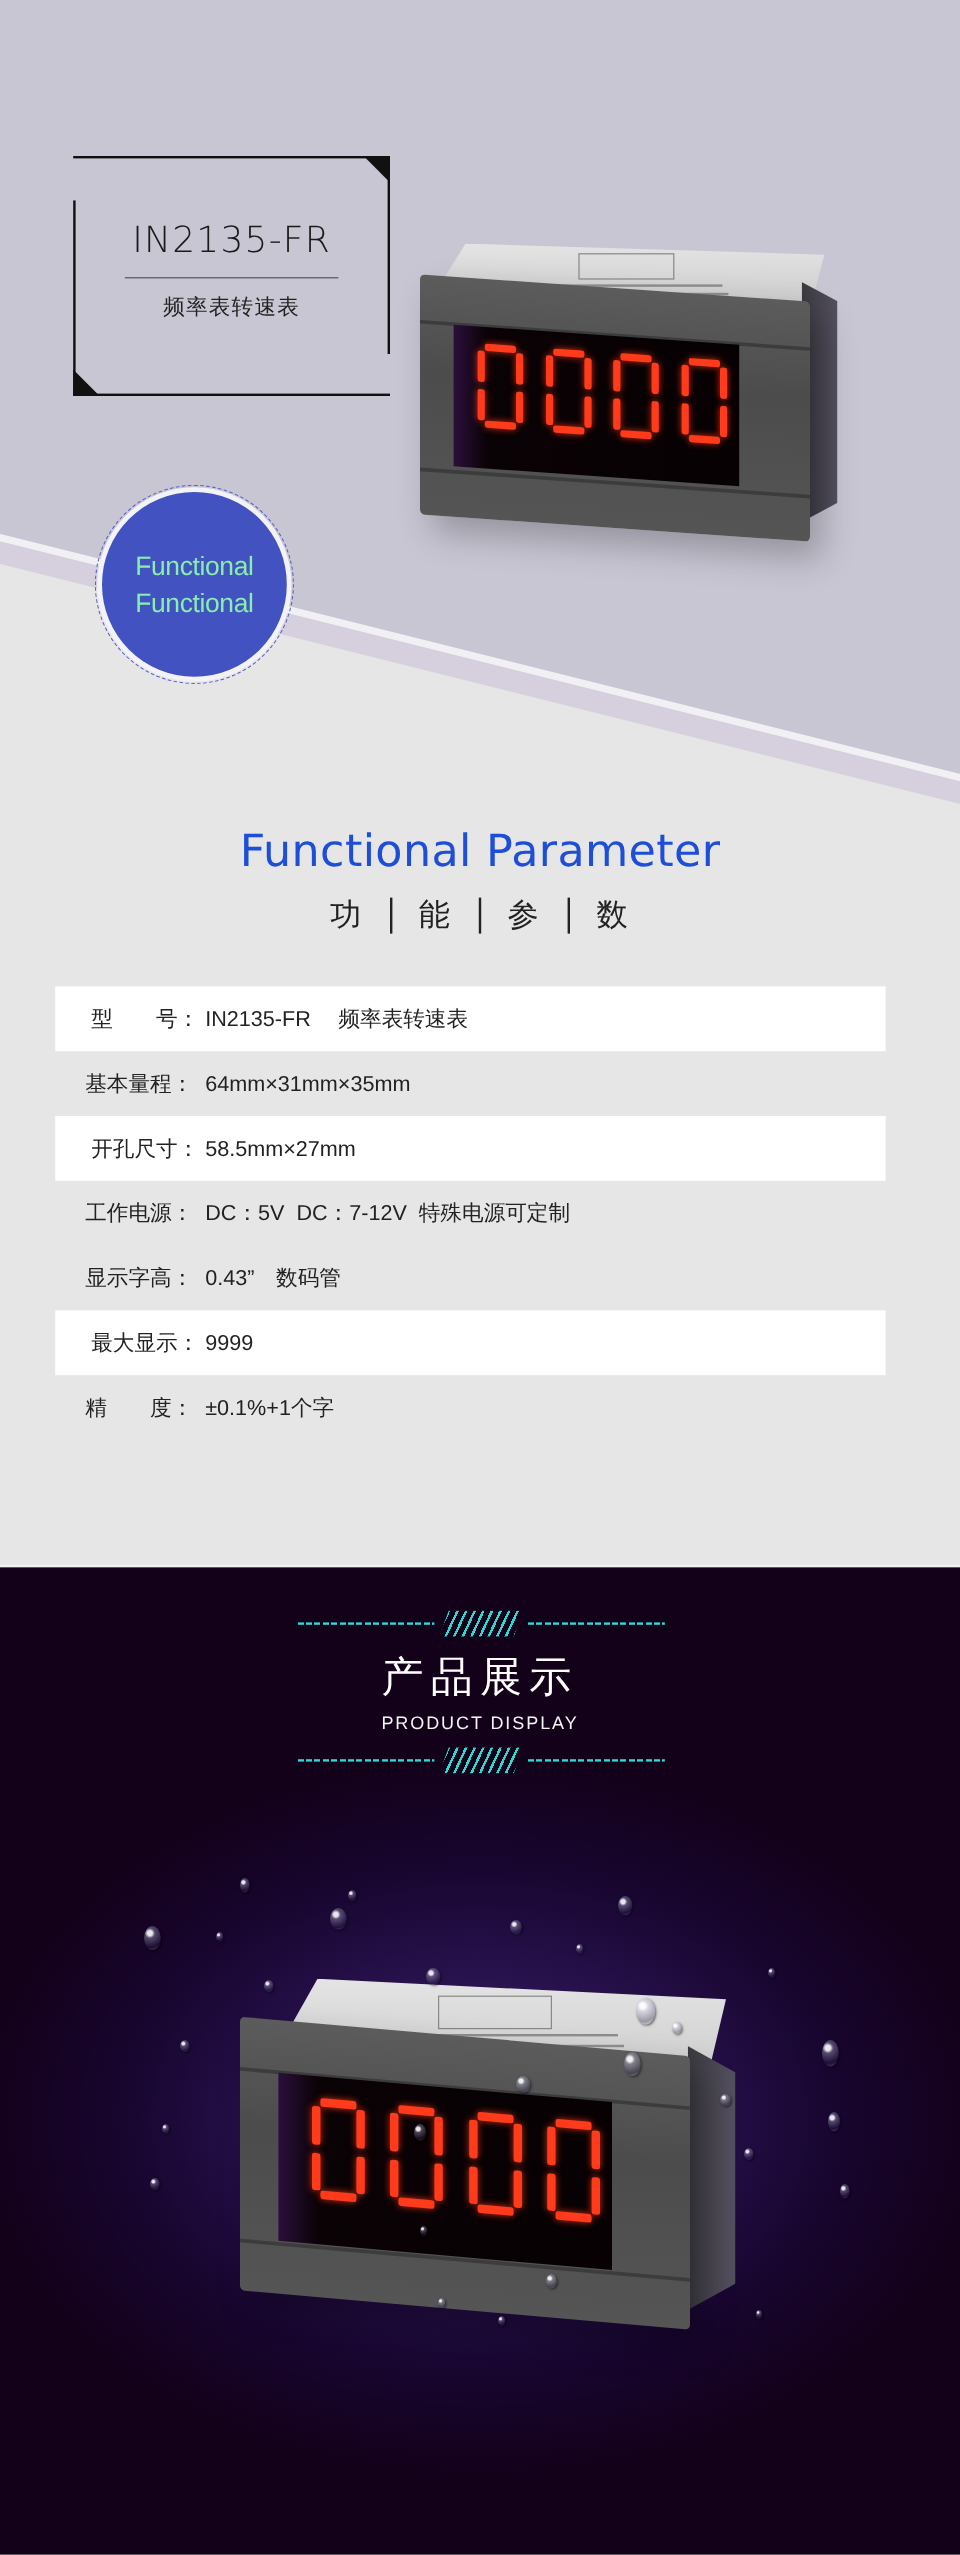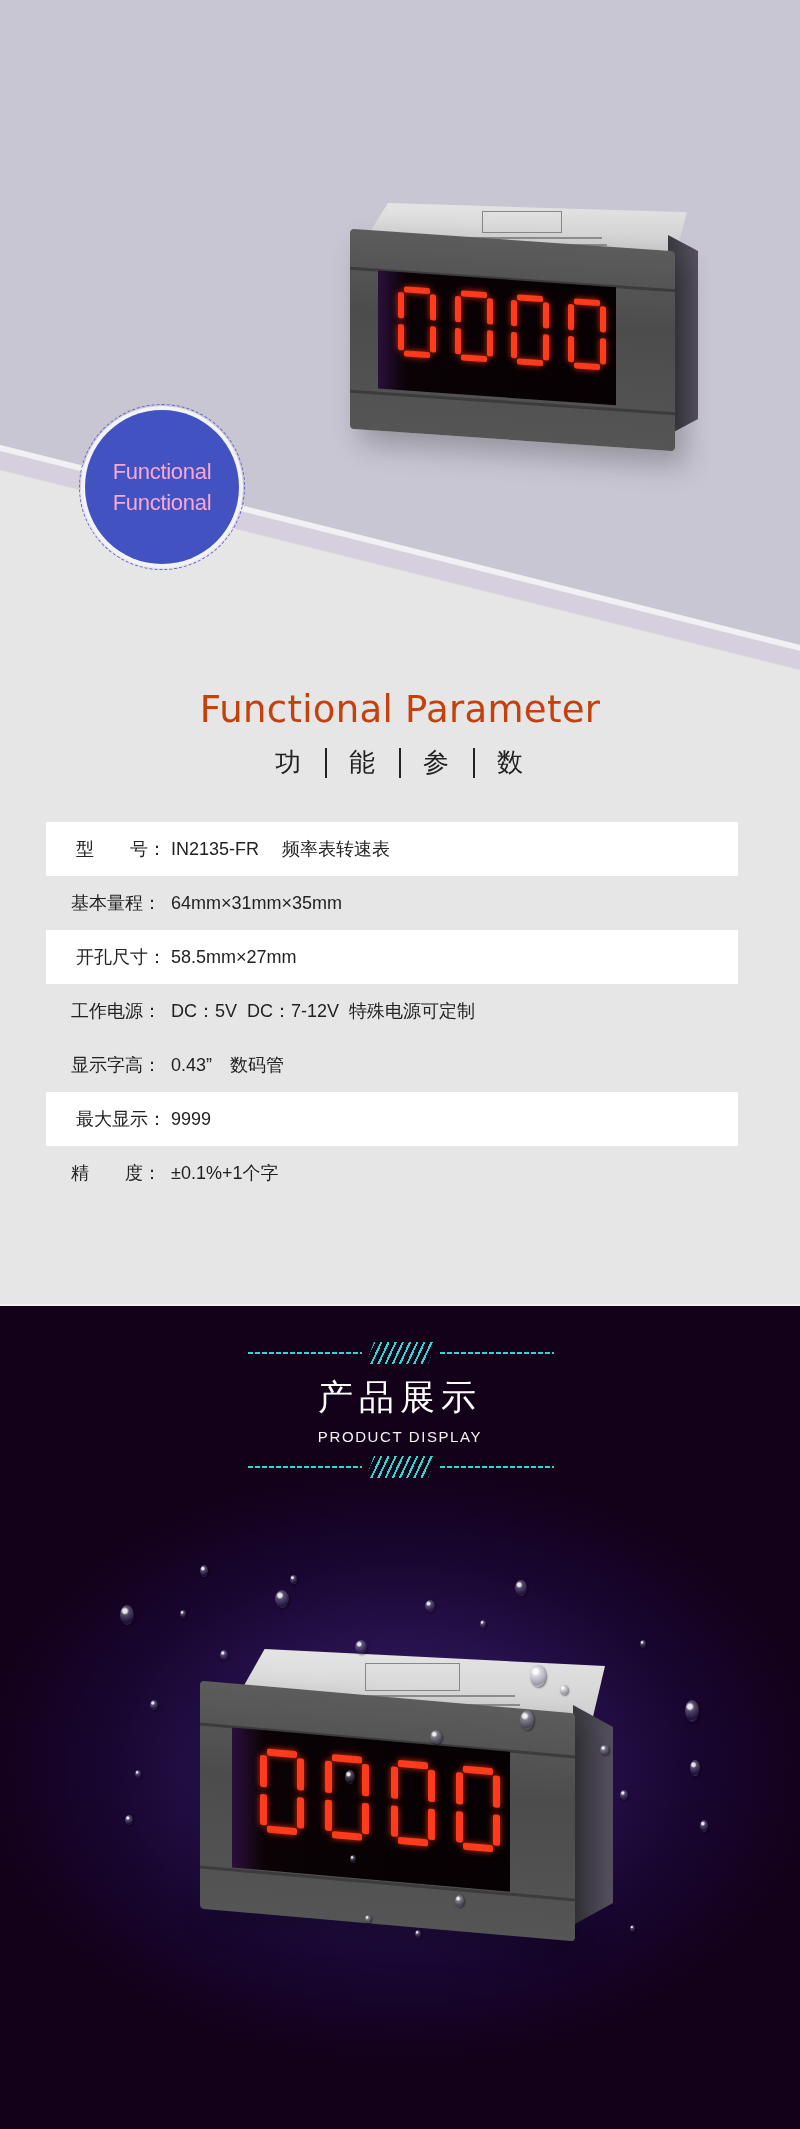--- a/index.html
+++ b/index.html
@@ -45,26 +45,26 @@
   .device .digits { position: absolute; display: flex; justify-content: space-between; }
   .digit { position: relative; }
   .seg { position: absolute; background: #ff3b1c; box-shadow: 0 0 6px rgba(255,60,20,.8); border-radius: 2px; }
   .device .side { position: absolute; background: linear-gradient(90deg,#3a3a40,#55505f); }
 
   
   .badge-ring { position: absolute; left: 79px; top: 404px; width: 166px; height: 166px; border-radius: 50%;
     border: 1px dashed #5a64c8; }
   .badge-white { position: absolute; left: 81px; top: 406px; width: 162px; height: 162px; border-radius: 50%; background: #f3f3f6; }
   .badge { position: absolute; left: 85px; top: 410px; width: 154px; height: 154px; border-radius: 50%;
-    background: #4252c0; color: #f9a8d4; display: flex; flex-direction: column; align-items: center; justify-content: center; }
+    background: #4252c0; color: #86efac; display: flex; flex-direction: column; align-items: center; justify-content: center; }
   .badge span { font-size: 22px; line-height: 31px; font-family: "Liberation Sans", sans-serif; letter-spacing: -0.3px; }
 
   
   .params-head { position: absolute; left: 0; top: 688px; width: 800px; text-align: center; }
-  .params-title { font-size: 37px; color: #c2410c; font-family: "DejaVu Sans", sans-serif; letter-spacing: 0.3px; }
+  .params-title { font-size: 37px; color: #1d4ed8; font-family: "DejaVu Sans", sans-serif; letter-spacing: 0.3px; }
   .params-sub { margin-top: 14px; font-size: 26px; color: #222; letter-spacing: 2px; display: flex; justify-content: center; align-items: center; gap: 22px; }
   .params-sub .sep { display: inline-block; width: 2px; height: 30px; background: #222; }
   .spec-table { position: absolute; left: 46px; top: 822px; width: 692px; }
   .spec-row { height: 54px; display: flex; align-items: center; padding-left: 25px; font-size: 18px; color: #222; }
   .spec-row.white { background: #fff; text-align: center; }
   .spec-row .k { display: inline-block; width: 100px; white-space: nowrap; }
   .spec-row .v { white-space: pre; }
 
   
   .dark { position: absolute; left: 0; top: 1304px; width: 800px; height: 825px;
@@ -91,20 +91,31 @@
 </head>
 <body>
 
 <div class="page">
 
   <section class="hero">
     <div class="hero-top"></div>
     <div class="hero-white"></div>
     <div class="hero-band"></div>
 
+    <div class="title-frame">
+      <div class="ln t"></div>
+      <div class="ln b"></div>
+      <div class="ln l"></div>
+      <div class="ln r"></div>
+      <div class="corner-tr"></div>
+      <div class="corner-bl"></div>
+      <div class="model-title">IN2135-FR</div>
+      <div class="model-divider"></div>
+      <div class="model-sub">频率表转速表</div>
+    </div>
 
     <div class="device" style="left:340px;top:195px;width:370px;height:260px;">
       <div class="top" style="left:22px;top:8px;width:325px;height:58px;transform:skewX(-0deg);clip-path:polygon(8% 0,100% 16%,96% 100%,0 72%);">
         <div class="lbl-box" style="left:120px;top:8px;width:80px;height:22px;"></div>
         <div class="lbl-line" style="left:100px;top:34px;width:140px;"></div>
         <div class="lbl-line" style="left:95px;top:41px;width:150px;"></div>
         <div class="lbl-line" style="left:90px;top:48px;width:160px;"></div>
       </div>
       <div class="side" style="left:328px;top:40px;width:30px;height:200px;clip-path:polygon(0 0,100% 8%,100% 92%,0 100%);"></div>
       <div class="face" style="left:10px;top:45px;width:325px;height:200px;transform:skewY(4deg);">

